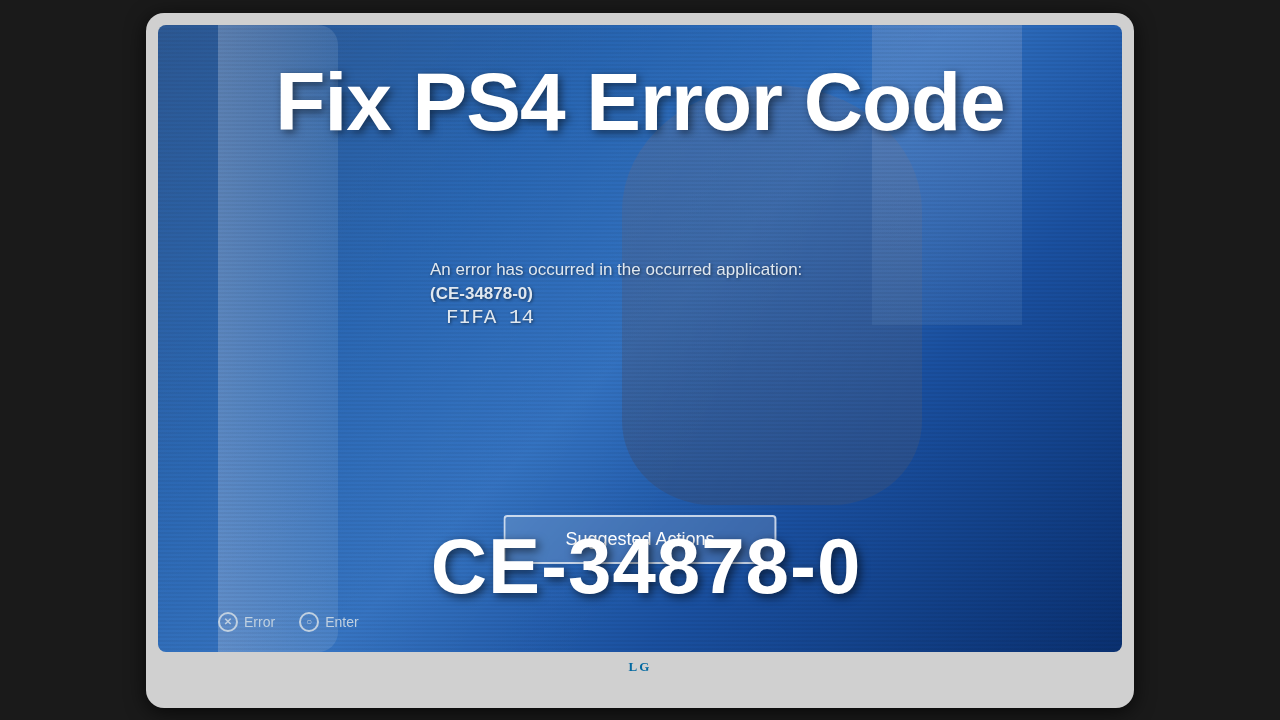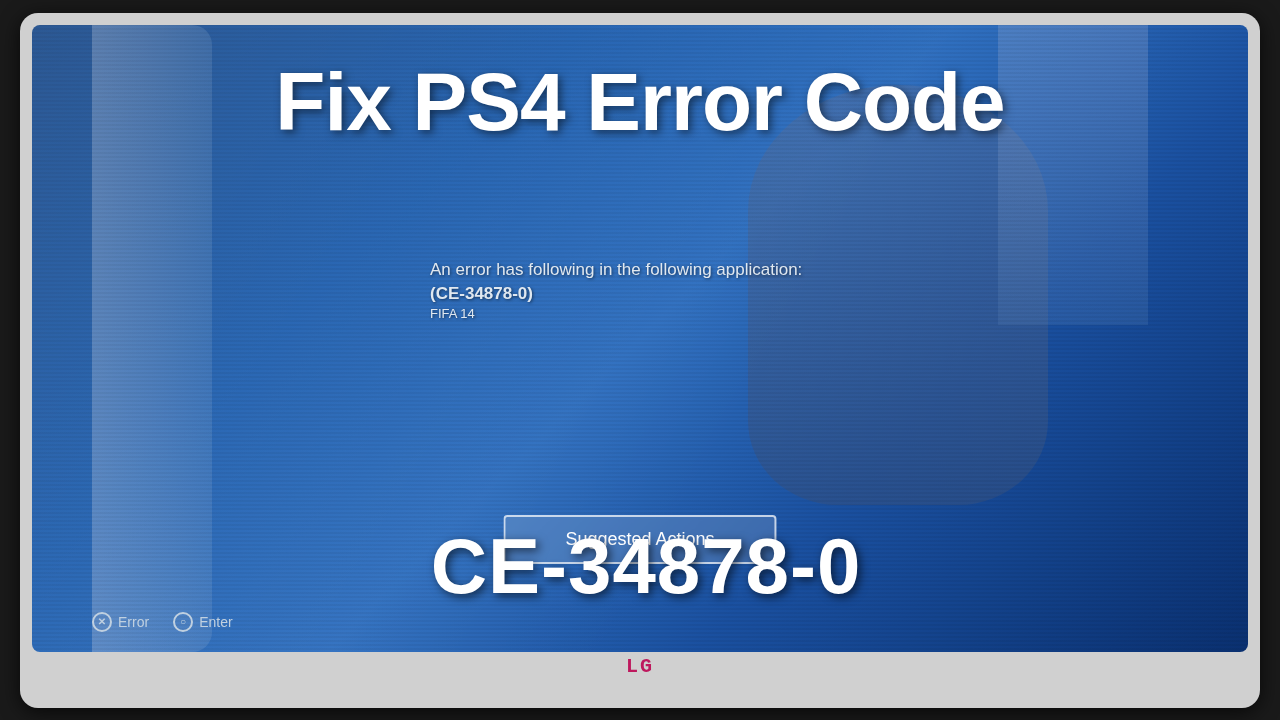--- a/index.html
+++ b/index.html
@@ -9,21 +9,21 @@
       height: 720px;
       background: #1a1a1a;
       display: flex;
       align-items: center;
       justify-content: center;
       font-family: Arial, sans-serif;
       overflow: hidden;
     }
 
     .outer-frame {
-      width: 1240px;
+      width: 988px;
       height: 695px;
       background: #d0d0d0;
       border-radius: 18px;
       padding: 12px 12px 30px 12px;
       display: flex;
       flex-direction: column;
       align-items: center;
       box-shadow: 0 4px 20px rgba(0,0,0,0.7);
     }
 
@@ -143,24 +143,25 @@
       color: #e0e8f0;
       font-size: 17px;
       font-weight: 700;
       font-family: Arial, sans-serif;
       text-shadow: 1px 1px 3px rgba(0,0,0,0.5);
       margin-bottom: 2px;
     }
 
     .error-game-text {
       color: #e0e8f0;
-      font-size: 13px;
+      font-size: 21px;
       font-weight: 400;
-      font-family: Liberation Sans, sans-serif;
+      font-family: Liberation Mono, monospace;
       text-shadow: 1px 1px 3px rgba(0,0,0,0.5);
+      margin-left: 16px;
     }
 
     
     .suggested-actions-btn {
       position: absolute;
       top: 490px;
       left: 50%;
       transform: translateX(-50%);
       z-index: 10;
       background: rgba(255,255,255,0.15);
@@ -215,25 +216,25 @@
     .tv-bottom {
       width: 100%;
       height: 22px;
       display: flex;
       align-items: center;
       justify-content: center;
       margin-top: 4px;
     }
 
     .lg-logo {
-      font-size: 20px;
+      font-size: 13px;
       font-weight: bold;
-      color: #be185d;
+      color: #0369a1;
       letter-spacing: 2px;
-      font-family: Liberation Mono, monospace;
+      font-family: Liberation Serif, serif;
     }
 
     
     .subtitle-overlay {
       position: absolute;
       bottom: 40px;
       left: 12px;
       right: 0;
       text-align: center;
       z-index: 10;
@@ -256,21 +257,21 @@
 
     <div class="bg-curtain-left"></div>
     <div class="bg-figure"></div>
     <div class="bg-floral"></div>
 
     <div class="title-overlay">
       <span class="title-text">Fix PS4 Error Code</span>
     </div>
 
     <div class="error-message-area">
-      <div class="error-main-text">An error has following in the following application:</div>
+      <div class="error-main-text">An error has occurred in the occurred application:</div>
       <div class="error-code-text">(CE-34878-0)</div>
       <div class="error-game-text">FIFA 14</div>
     </div>
 
     <div class="suggested-actions-btn">Suggested Actions</div>
 
     <div class="controls-bar">
       <div class="control-item">
         <div class="control-icon">✕</div>
         <span>Error</span>

